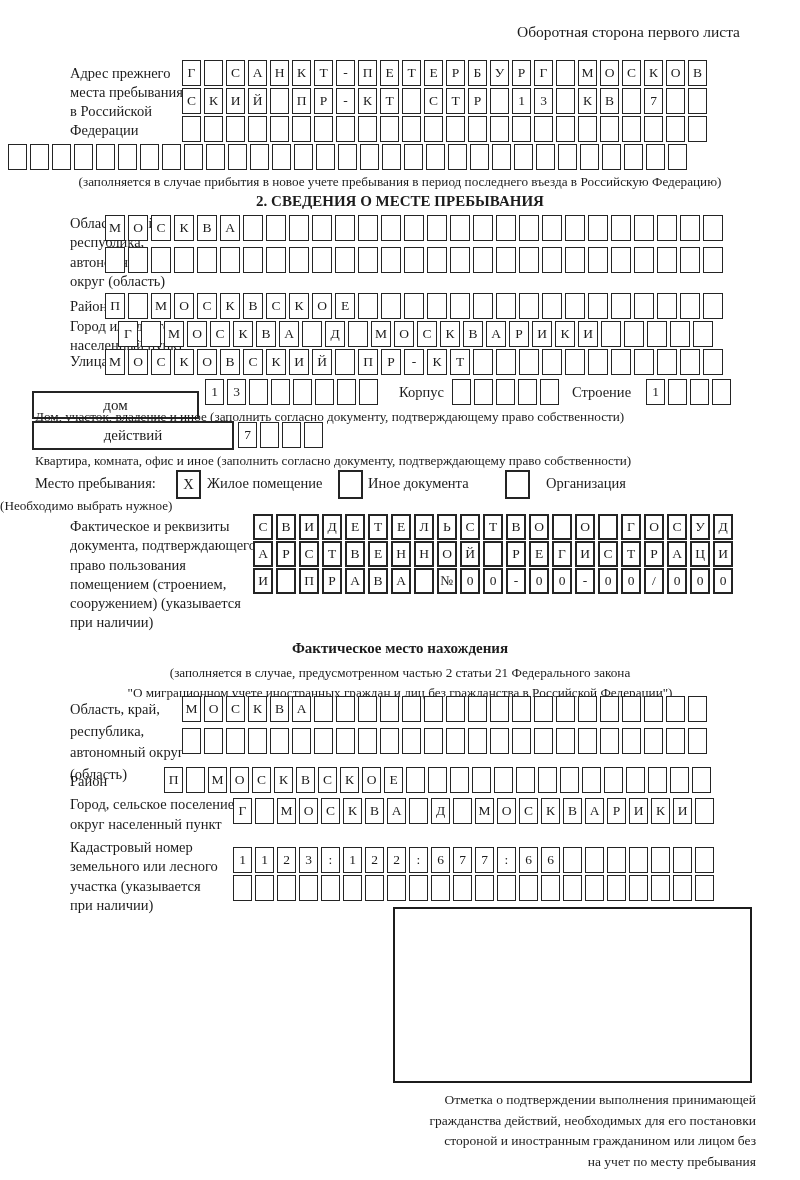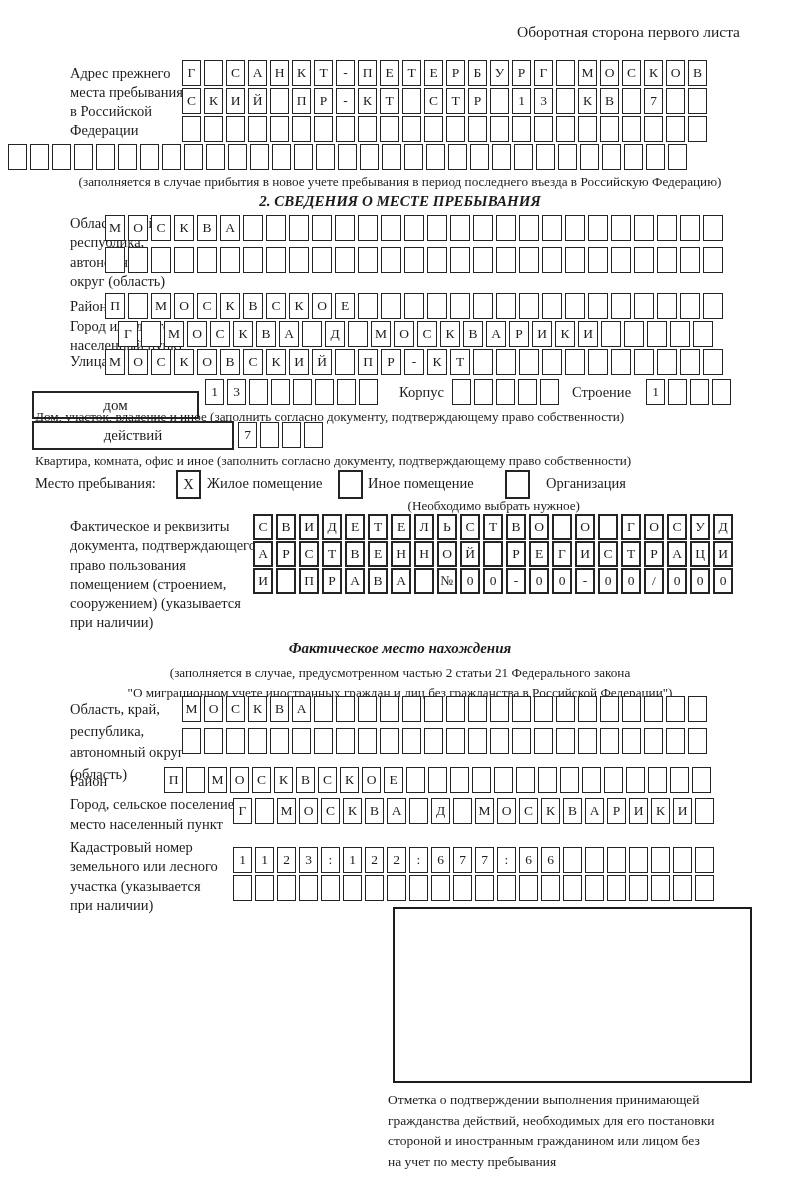--- a/index.html
+++ b/index.html
@@ -1,20 +1,20 @@
 <!DOCTYPE html>
 <html><head>
 <meta charset="utf-8">
 <style>
   html,body{margin:0;padding:0;background:#fff;}
   .page{position:relative;width:800px;height:1180px;background:#fff;overflow:hidden;
         font-family:"Liberation Serif", serif;color:#1c1c1c;}
   .t{position:absolute;font-size:14.5px;line-height:19px;white-space:nowrap;}
   .small{font-size:13.2px;}
-  .bold{font-weight:bold;font-style:italic;}
+  .bold{font-weight:bold;}
   .center{left:0;width:800px;text-align:center;white-space:normal;}
   .multiline{white-space:normal;}
   .cellrow{position:absolute;display:flex;gap:3px;}
   .cell{flex:0 0 auto;width:17px;height:24px;border:1.6px solid #242424;background:#fff;
         display:flex;align-items:center;justify-content:center;
         font-size:13.5px;font-family:"Liberation Serif", serif;}
   .wide .cell{width:18px;}
   .bold-cells .cell{width:16px;height:22px;border-width:2.2px;}
   .labelbox{position:absolute;border:2px solid #242424;background:#fff;
         display:flex;align-items:center;justify-content:center;font-size:15px;}
@@ -348,24 +348,24 @@
       <span class="cell"></span>
       <span class="cell"></span>
       <span class="cell"></span>
     </div>
   <div class="t small" style="left:35px;top:451px">Квартира, комната, офис и иное (заполнить согласно документу, подтверждающему право собственности)</div>
 
   <div class="t" style="left:35px;top:474px">Место пребывания:</div>
   <span class="checkbox" style="left:176px;top:470px">X</span>
   <div class="t" style="left:207px;top:474px">Жилое помещение</div>
   <span class="checkbox" style="left:338px;top:470px"></span>
-  <div class="t" style="left:368px;top:474px">Иное помещение</div>
+  <div class="t" style="left:368px;top:474px">Иное документа</div>
   <span class="checkbox" style="left:505px;top:470px"></span>
   <div class="t" style="left:546px;top:474px">Организация</div>
-  <div class="t small" style="left:0;top:496px;width:580px;text-align:right">(Необходимо выбрать нужное)</div>
+  <div class="t small" style="left:0;top:496px;width:580px;text-align:left">(Необходимо выбрать нужное)</div>
 
   <div class="t multiline" style="left:70px;top:517px;line-height:19.3px">
     <div>Фактическое и реквизиты</div>
     <div>документа, подтверждающего</div>
     <div>право пользования</div>
     <div>помещением (строением,</div>
     <div>сооружением) (указывается</div>
     <div>при наличии)</div>
   </div>
   <div class="cellrow bold-cells" style="left:253px;top:514px">
@@ -525,21 +525,21 @@
       <span class="cell"></span>
       <span class="cell"></span>
       <span class="cell"></span>
       <span class="cell"></span>
       <span class="cell"></span>
       <span class="cell"></span>
     </div>
 
   <div class="t multiline" style="left:70px;top:795px;line-height:19.5px">
     <div>Город, сельское поселение,</div>
-    <div>место населенный пункт</div>
+    <div>округ населенный пункт</div>
   </div>
   <div class="cellrow" style="left:233px;top:798px">
       <span class="cell">Г</span>
       <span class="cell"></span>
       <span class="cell">М</span>
       <span class="cell">О</span>
       <span class="cell">С</span>
       <span class="cell">К</span>
       <span class="cell">В</span>
       <span class="cell">А</span>
@@ -608,20 +608,20 @@
       <span class="cell"></span>
       <span class="cell"></span>
       <span class="cell"></span>
       <span class="cell"></span>
       <span class="cell"></span>
       <span class="cell"></span>
       <span class="cell"></span>
     </div>
 
   <div class="stampbox" style="left:393px;top:907px;width:355px;height:172px"></div>
-  <div class="t small multiline" style="left:388px;top:1090px;width:368px;text-align:left;line-height:20.5px;font-size:13.5px">
+  <div class="t small multiline" style="left:388px;top:1090px;width:368px;text-align:right;line-height:20.5px;font-size:13.5px">
     <div>Отметка о подтверждении выполнения принимающей</div>
     <div>гражданства действий, необходимых для его постановки</div>
     <div>стороной и иностранным гражданином или лицом без</div>
     <div>на учет по месту пребывания</div>
   </div>
 
 </div>
 
 </body></html>

